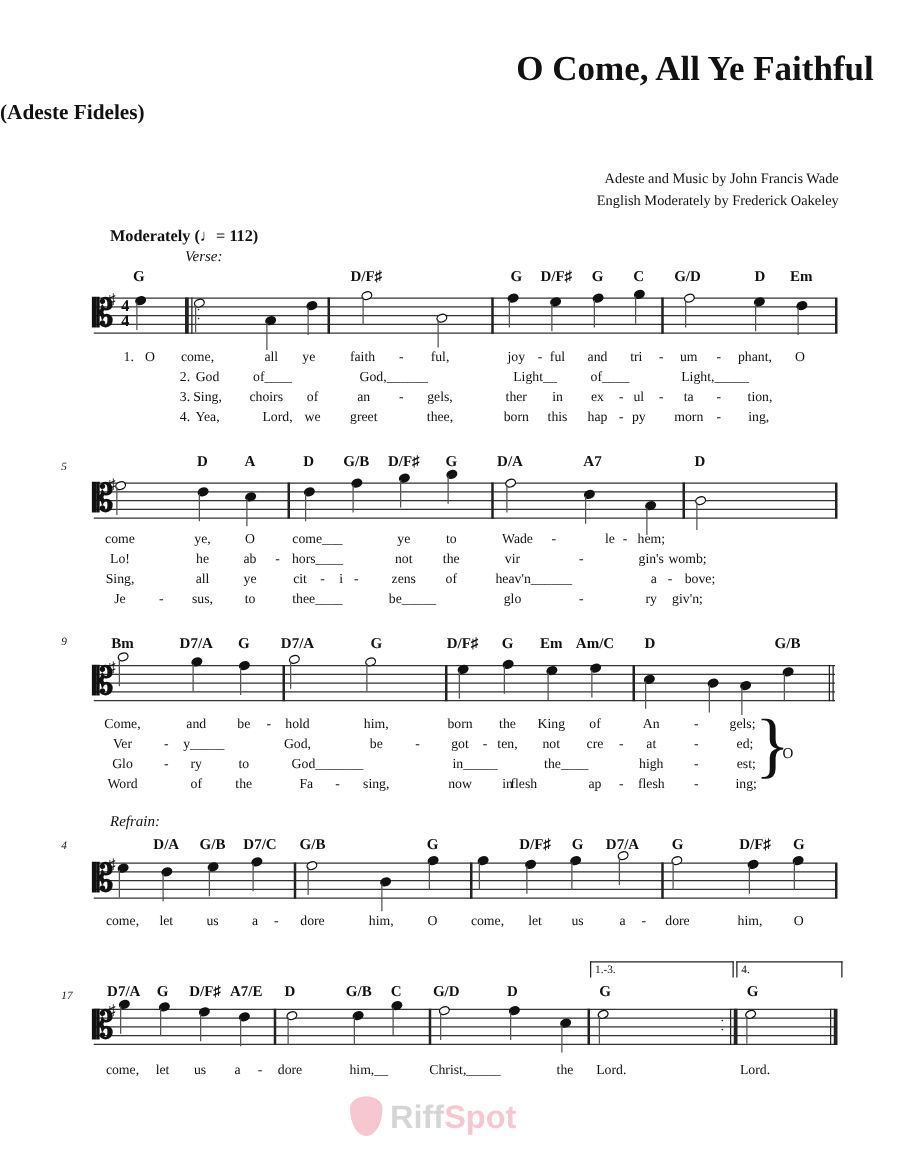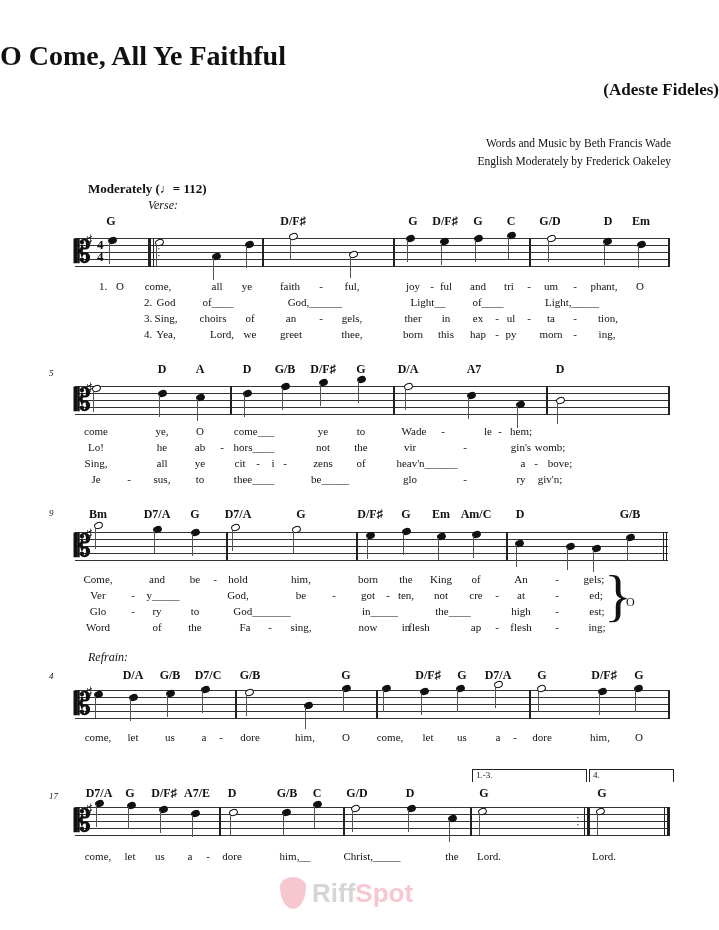--- a/index.html
+++ b/index.html
@@ -1,20 +1,20 @@
 <!DOCTYPE html>
 <html><head>
 <meta charset="utf-8">
 <style>
   html, body { margin: 0; padding: 0; background: #ffffff; }
   body { width: 719px; height: 930px; position: relative; overflow: hidden;
          font-family: "Liberation Serif", "DejaVu Serif", serif; color: #111; }
   .abs { position: absolute; }
-  .title { left: 0; width: 656px; top: 40px; text-align: left; font-size: 28px; font-weight: bold; }
-  .subtitle { left: 0; width: 719px; top: 80px; text-align: right; font-size: 17px; font-weight: bold; }
+  .title { left: 0; width: 656px; top: 40px; text-align: right; font-size: 28px; font-weight: bold; padding-left: 43px; }
+  .subtitle { left: 0; width: 719px; top: 80px; text-align: left; font-size: 17px; font-weight: bold; }
   .credit { right: 48px; font-size: 11.5px; text-align: right; }
   .tempo { left: 88px; top: 181px; font-size: 13px; font-weight: bold; }
   .section-label { font-size: 12px; font-style: italic; }
   .system { position: absolute; left: 0; width: 719px; }
   .measure-num { position: absolute; font-size: 9px; font-style: italic; }
   .staff { position: absolute; left: 75px; height: 29px; }
   .staff-line { position: absolute; left: 0; right: 0; height: 1px; background: #333; }
   .barline { position: absolute; width: 1.5px; background: #222; }
   .chord { position: absolute; font-size: 12px; font-weight: bold; transform: translateX(-50%); white-space: nowrap; }
   .lyric-row { position: absolute; left: 0; width: 719px; height: 15px; font-size: 11px; }
@@ -30,21 +30,21 @@
   .watermark { position: absolute; left: 280px; top: 877px; display: flex; align-items: center; opacity: 0.35; }
   .watermark .pick { width: 26px; height: 32px; background: #e8607a; border-radius: 50% 50% 50% 50% / 30% 30% 70% 70%; margin-right: 6px; }
   .watermark .riff { font-family: "Liberation Sans", sans-serif; font-weight: bold; font-size: 26px; color: #888; }
   .watermark .spot { font-family: "Liberation Sans", sans-serif; font-weight: bold; font-size: 26px; color: #e8607a; }
 </style>
 </head>
 <body>
 
 <div class="abs title">O Come, All Ye Faithful</div>
 <div class="abs subtitle">(Adeste Fideles)</div>
-<div class="abs credit" style="top:137px">Words and Music by Beth Francis Wade</div>
+<div class="abs credit" style="top:137px">Adeste and Music by John Francis Wade</div>
 <div class="abs credit" style="top:155px">English Moderately by Frederick Oakeley</div>
 <div class="abs tempo">
   <span>Moderately</span>
   <span>(♩= 112)</span>
 </div>
 <div class="abs section-label" style="left:148px;top:198px">Verse:</div>
 
 <div id="systems">
     <div class="system" style="top:0;height:930px">
       <div class="staff" style="top:238px;width:593px">

